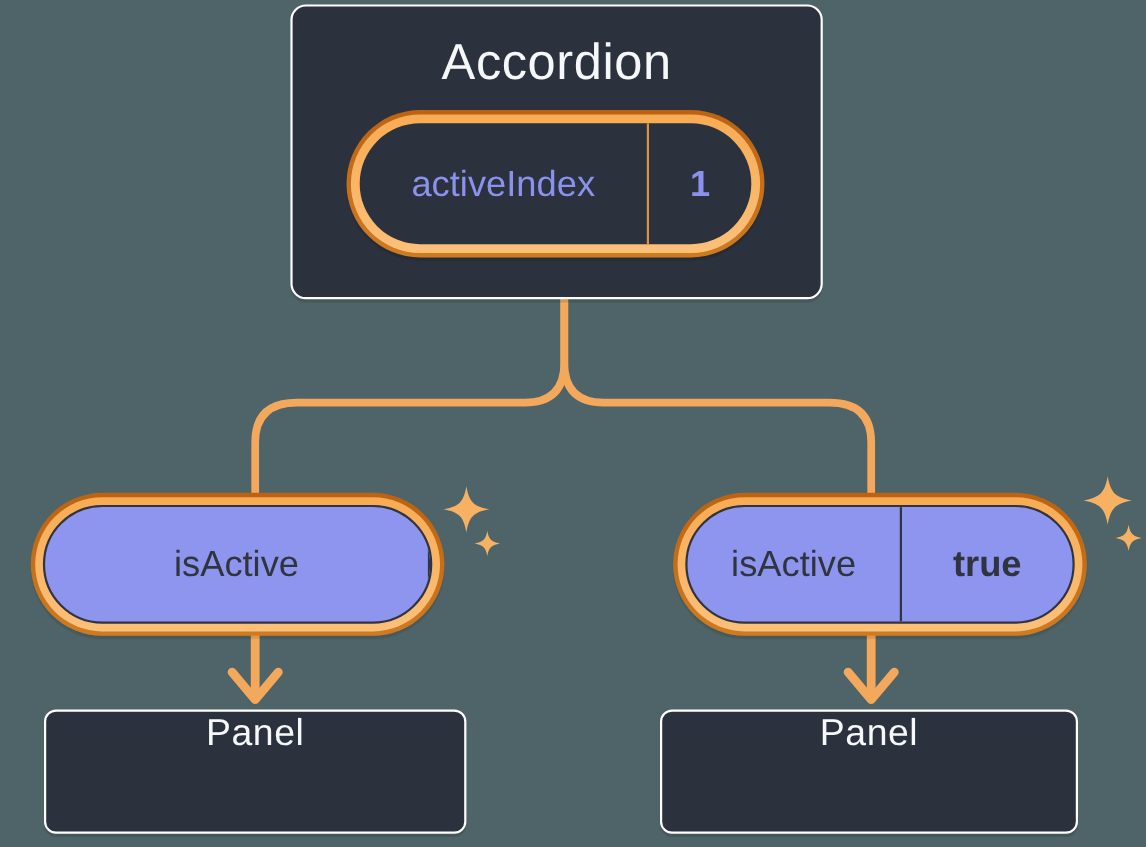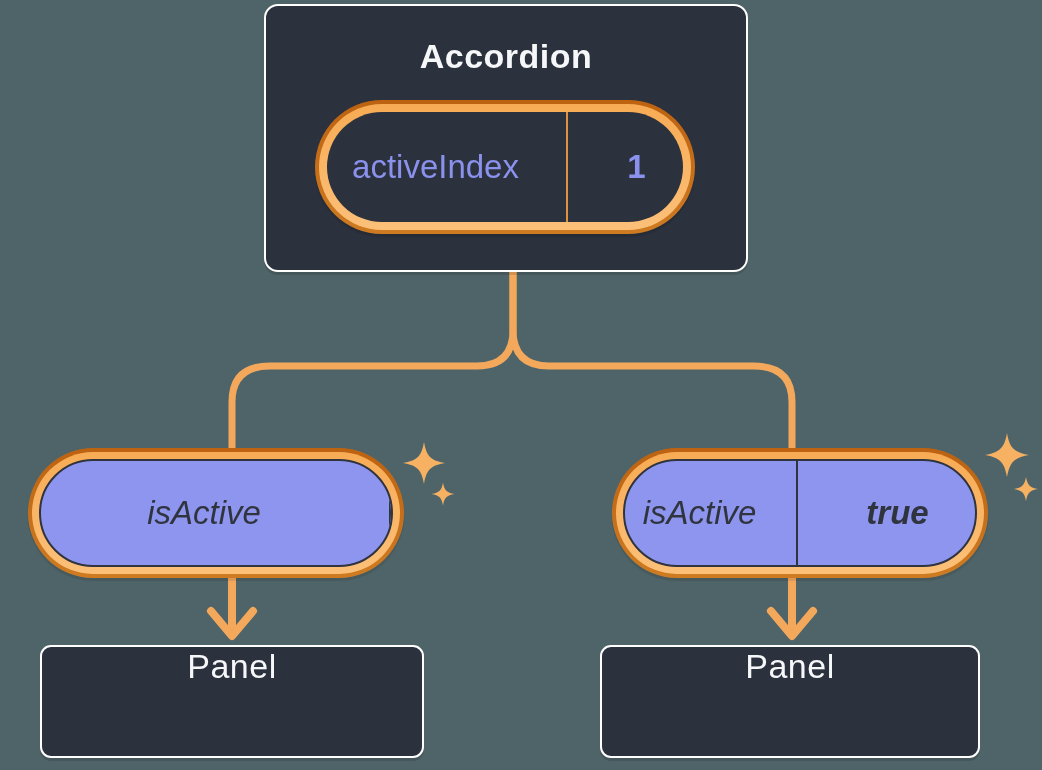--- a/index.html
+++ b/index.html
@@ -18,21 +18,21 @@
     background:var(--node_fill,#2B313D);
     border:2.5px solid var(--node_border,#FFFFFF);
     border-radius:14px;
     box-shadow:0 3px 0 rgba(0,0,0,0.12);
     box-sizing:border-box;
     display:flex;flex-direction:column;align-items:center;
   }
   #root-card{left:264px;top:4px;width:484px;height:268px;}
   .root-title{
     margin-top:30px;
-    font-size:34px;line-height:40px;font-weight:700;
+    font-size:46px;line-height:40px;font-weight:400;
     color:var(--node_text,#F6F7F9);
     letter-spacing:.5px;
     text-align:center;
   }
   .panel-card{width:384px;height:113px;border-radius:11px;justify-content:flex-start;}
   #panel-left{left:40px;top:645px;}
   #panel-right{left:600px;top:645px;width:380px;}
   .panel-title{
     font-size:34px;font-weight:500;color:var(--node_text,#F6F7F9);letter-spacing:.5px;
   }
@@ -52,31 +52,30 @@
     height:100%;
     background:linear-gradient(180deg,var(--ring_inner,#F7AB54),var(--ring_inner2,#FCC079));
     box-sizing:border-box;
   }
   .pill-inner{
     border-radius:999px;
     height:100%;
     display:flex;align-items:stretch;
     overflow:hidden;
     box-sizing:border-box;
-    gap:22px;
   }
   #state-pill{left:315px;top:100px;width:380px;height:134px;}
   #state-pill .pill-inner{background:var(--node_fill,#2B313D);}
   .cell{display:flex;align-items:center;justify-content:center;}
   .cell-name{flex:1;}
   #state-pill .cell{color:var(--accent_purple,#8A92EE);font-size:33px;}
   #state-pill .cell-value{width:93px;font-weight:700;}
   #state-pill .divider{width:2px;background:var(--divider_orange,#DE9240);}
 
-  .prop-pill{width:376px;height:130px;top:448px;font-style:italic;}
+  .prop-pill{width:376px;height:130px;top:448px;}
   #prop-pill-left{left:28px;}
   #prop-pill-right{left:612px;}
   .prop-pill .pill-mid{padding:7px;}
   .prop-pill .pill-inner{
     background:var(--pill_purple_fill,#8D95EE);
     border:2px solid var(--pill_ink,#30343E);
   }
   .prop-pill .cell{color:var(--pill_ink,#30343E);font-size:33px;}
   .prop-pill .divider{width:2px;background:var(--pill_ink,#30343E);}
   #prop-pill-left .cell-value{width:158px;font-weight:700;}

